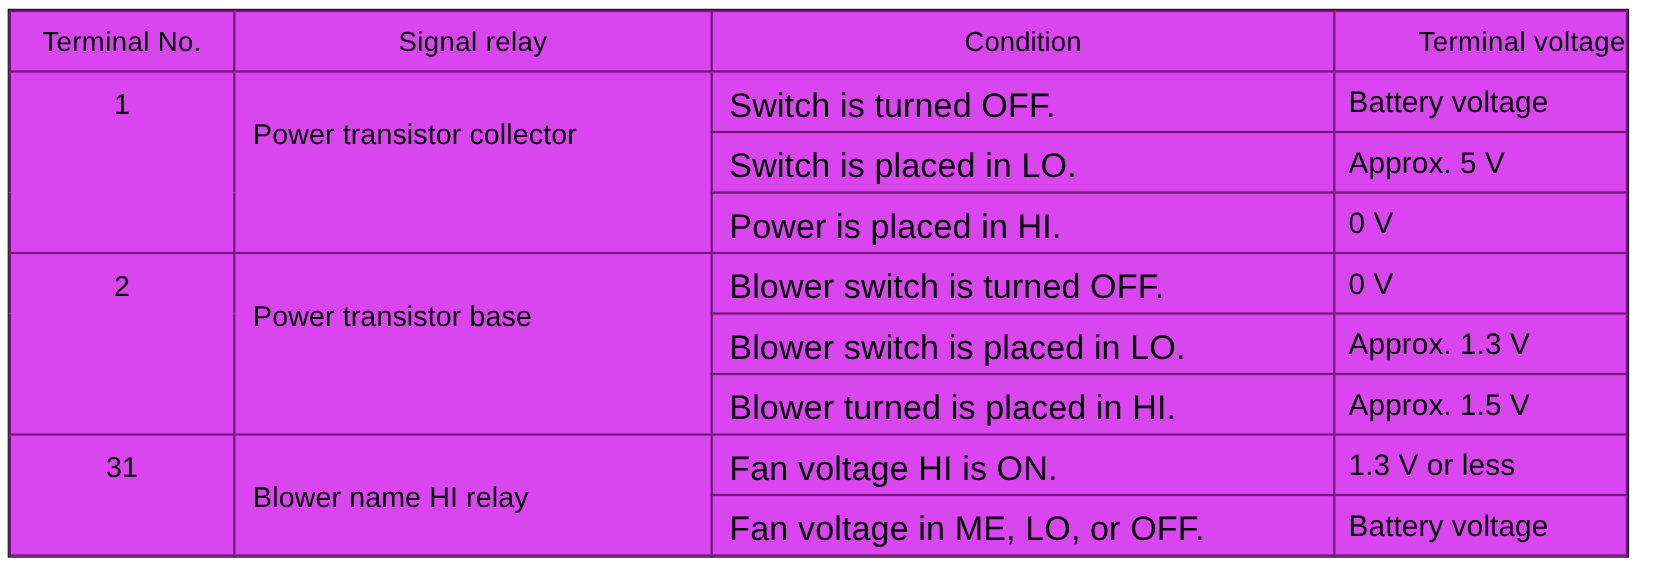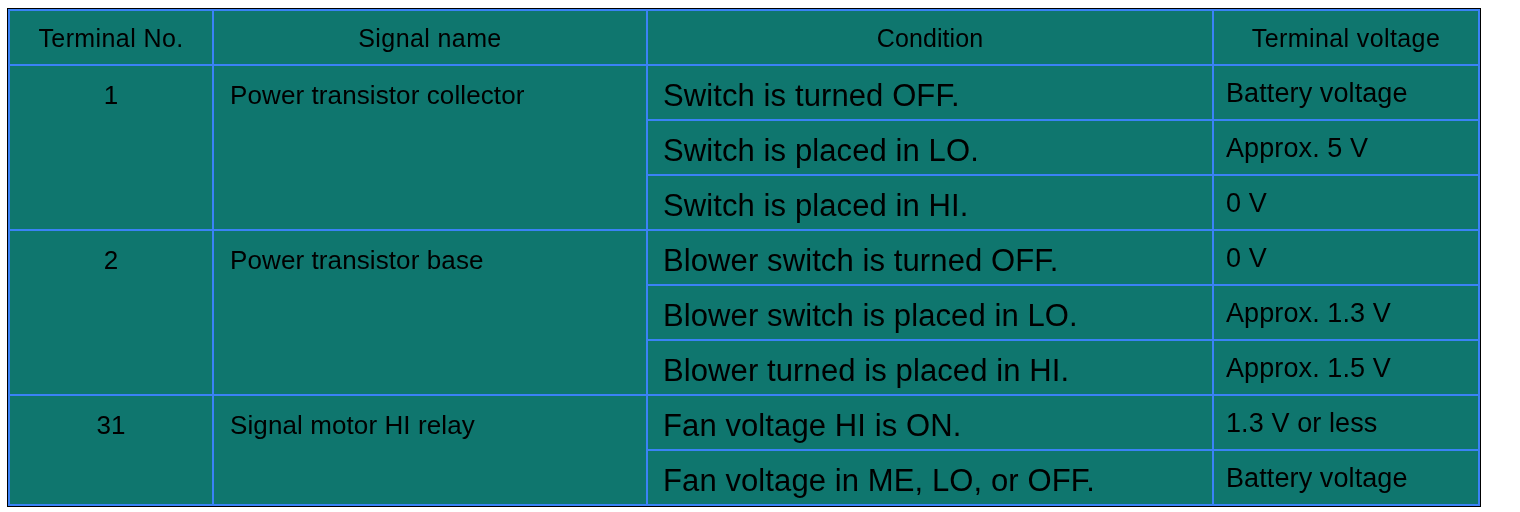--- a/index.html
+++ b/index.html
@@ -29,24 +29,24 @@
     top: 9px;
     width: 1470px;
     height: 493px;
     border-collapse: collapse;
     table-layout: fixed;
     background: #ffffff;
   }
 
   #spec-table td,
   #spec-table th {
-    border: 2px solid #3b82f6;
+    border: 2px solid #701a75;
     padding: 0;
     vertical-align: top;
-    background: #0f766e;
+    background: #d946ef;
     font-weight: normal;
   }
 
   
   #spec-table {
     outline: 1px solid #000000;
   }
 
   .cell-inner {
     display: block;
@@ -60,38 +60,39 @@
   .hdr {
     height: 55px;
   }
   .hdr .cell-inner {
     text-align: center;
     padding-top: 15px;
     font-size: 25px;
   }
   .hdr-terminal .cell-inner { letter-spacing: 0.4px; }
   .hdr-signal  .cell-inner { letter-spacing: 0.4px; }
-  .hdr-voltage .cell-inner { letter-spacing: 0.4px; }
+  .hdr-voltage .cell-inner { letter-spacing: 0.4px; text-align: right; }
 
   
   .col-terminal { width: 204px; }
   .col-signal   { width: 434px; }
   .col-cond     { width: 566px; }
   .col-voltage  { width: 266px; }
 
   
   .term-cell .cell-inner {
     text-align: center;
     padding-top: 16px;
     font-size: 26px;
   }
   .signal-cell .cell-inner {
     text-align: left;
     padding: 16px 0 0 16px;
     font-size: 26px;
+    margin-top: 27px;
   }
   .cond-cell {
     height: 53px;
   }
   .cond-cell .cell-inner {
     text-align: left;
     padding: 14px 0 0 15px;
     font-size: 31px;
   }
   .volt-cell .cell-inner {
@@ -115,21 +116,21 @@
       <col class="col-cond">
       <col class="col-voltage">
     </colgroup>
 
     <thead>
       <tr class="hdr">
         <th class="hdr-terminal">
           <span class="cell-inner">Terminal  No.</span>
         </th>
         <th class="hdr-signal">
-          <span class="cell-inner">Signal  name</span>
+          <span class="cell-inner">Signal  relay</span>
         </th>
         <th class="hdr-cond">
           <span class="cell-inner">Condition</span>
         </th>
         <th class="hdr-voltage">
           <span class="cell-inner">Terminal  voltage</span>
         </th>
       </tr>
     </thead>
 
@@ -152,21 +153,21 @@
       <tr>
         <td class="cond-cell">
           <span class="cell-inner">Switch is placed in LO.</span>
         </td>
         <td class="volt-cell">
           <span class="cell-inner">Approx. 5 V</span>
         </td>
       </tr>
       <tr>
         <td class="cond-cell">
-          <span class="cell-inner">Switch is placed in HI.</span>
+          <span class="cell-inner">Power is placed in HI.</span>
         </td>
         <td class="volt-cell">
           <span class="cell-inner">0 V</span>
         </td>
       </tr>
 
       <tr class="group-start">
         <td class="term-cell" rowspan="3">
           <span class="cell-inner">2</span>
         </td>
@@ -195,21 +196,21 @@
         <td class="volt-cell">
           <span class="cell-inner">Approx. 1.5 V</span>
         </td>
       </tr>
 
       <tr class="group-start">
         <td class="term-cell" rowspan="2">
           <span class="cell-inner">31</span>
         </td>
         <td class="signal-cell" rowspan="2">
-          <span class="cell-inner">Signal motor HI relay</span>
+          <span class="cell-inner">Blower name HI relay</span>
         </td>
         <td class="cond-cell">
           <span class="cell-inner">Fan voltage HI is ON.</span>
         </td>
         <td class="volt-cell">
           <span class="cell-inner">1.3 V or less</span>
         </td>
       </tr>
       <tr>
         <td class="cond-cell">

